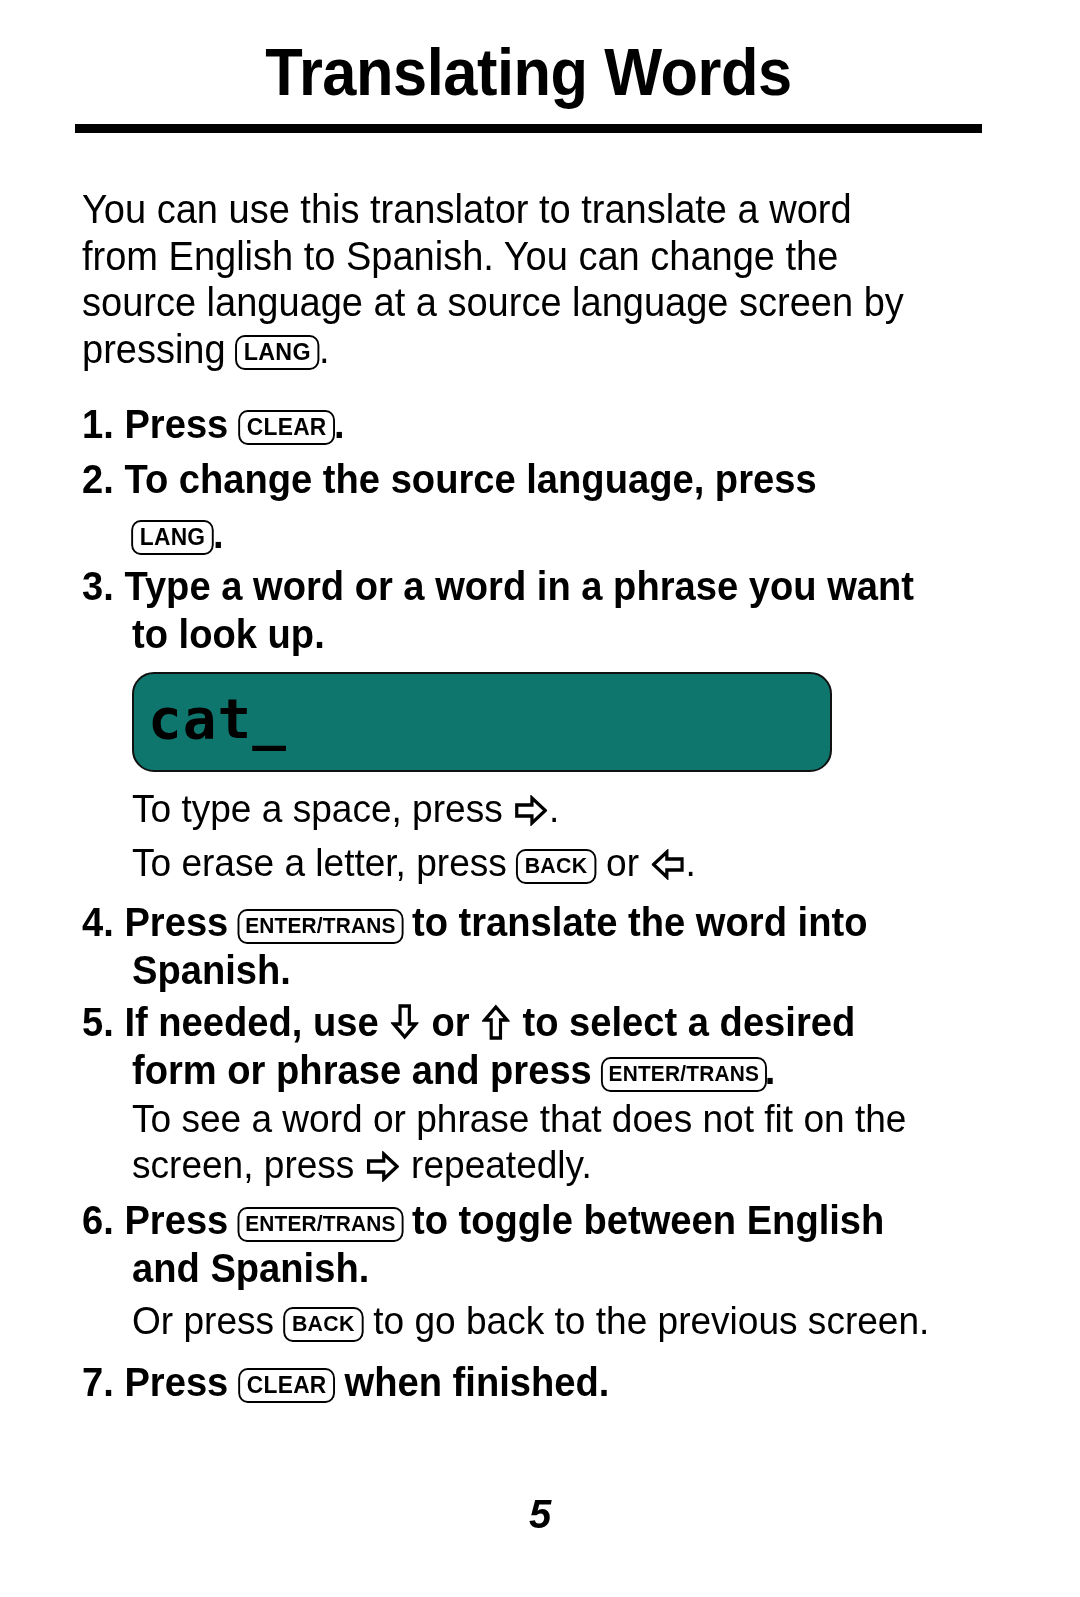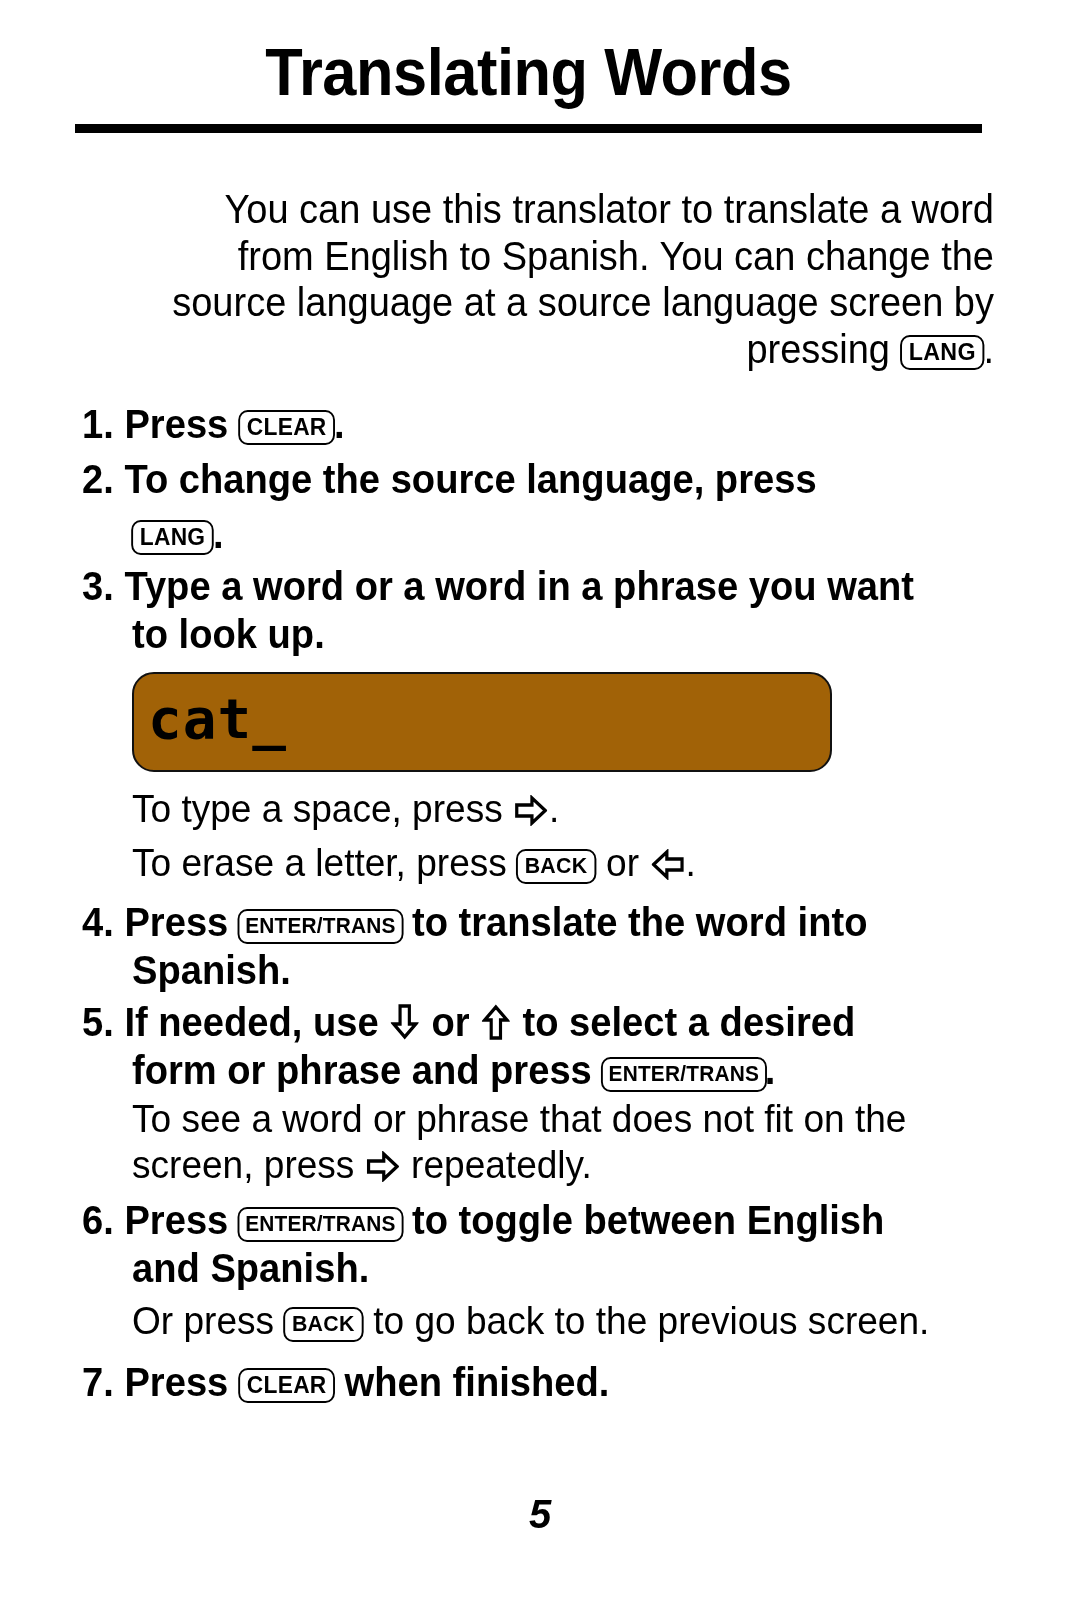--- a/index.html
+++ b/index.html
@@ -140,21 +140,21 @@
 
   
   .lcd {
     position: absolute;
     left: 132px;
     top: 672px;
     width: 700px;
     height: 100px;
     border: 2.5px solid #111;
     border-radius: 22px;
-    background: #a16207;
+    background: #0f766e;
     box-sizing: border-box;
     overflow: hidden;
   }
   .lcd-text {
     position: absolute;
     left: 14px;
     top: 14px;
     font-family: "DejaVu Sans Mono", monospace;
     font-size: 56px;
     line-height: 62px;
@@ -180,21 +180,21 @@
   }
 </style>
 </head>
 <body>
 
 <div class="page">
 
   <div class="title">Translating Words</div>
   <div class="title-rule"></div>
 
-  <div class="intro-wrap" style="top:186px;text-align:right;">
+  <div class="intro-wrap" style="top:186px;">
     <div class="row intro">You can use this translator to translate a word</div>
     <div class="row intro">from English to Spanish. You can change the</div>
     <div class="row intro">source language at a source language screen by</div>
     <div class="row intro"><span>pressing</span> <span class="key">LANG</span><span>.</span></div>
   </div>
 
   <div class="step" style="top:400px;">
     <span>1.</span>
     <span>Press</span>
     <span class="key">CLEAR</span><span>.</span>

